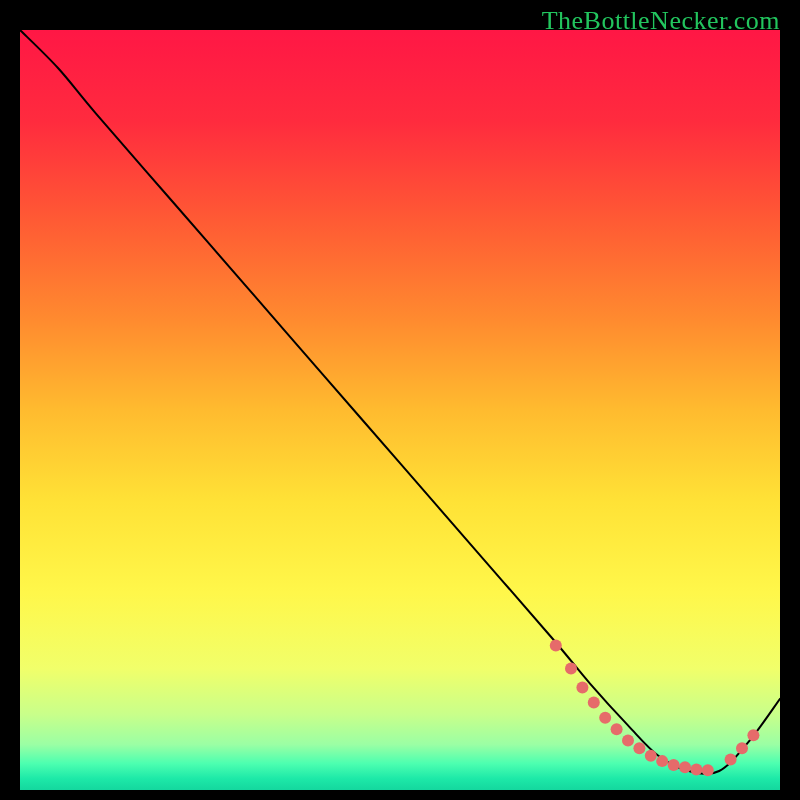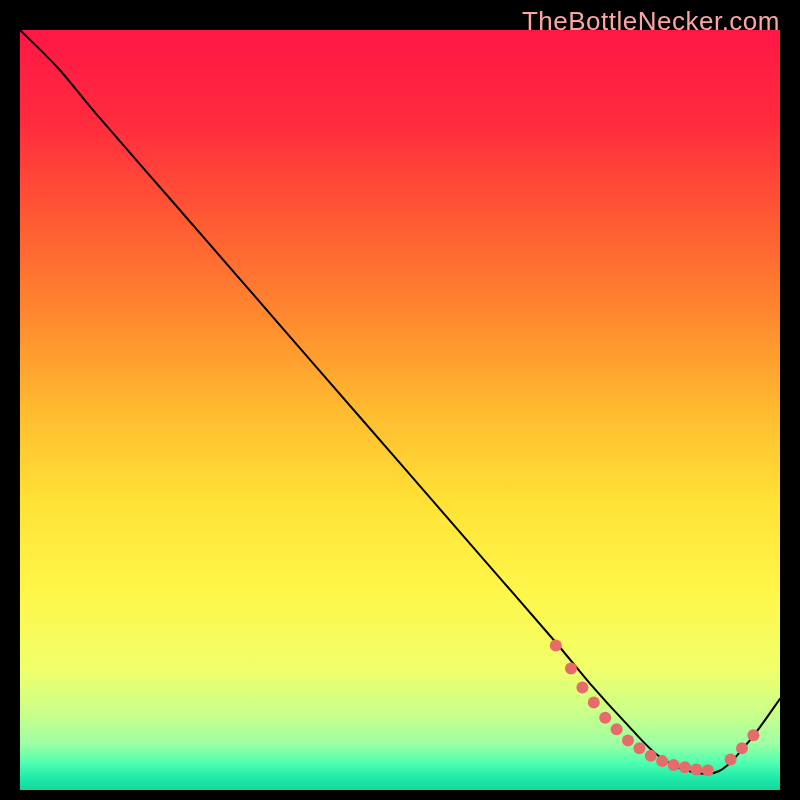--- a/index.html
+++ b/index.html
@@ -21,22 +21,22 @@
     left: 20px;
     top: 30px;
     width: 760px;
     height: 760px;
     overflow: hidden;
   }
   .watermark {
     position: absolute;
     top: 6px;
     right: 20px;
-    color: #fca5a5;
-    font-family: Liberation Sans, sans-serif;
+    color: #22c55e;
+    font-family: Liberation Serif, serif;
     font-size: 26px;
     font-weight: 400;
     letter-spacing: 0.5px;
     user-select: none;
   }
 </style>
 </head>
 <body>
 
 <div class="stage">

